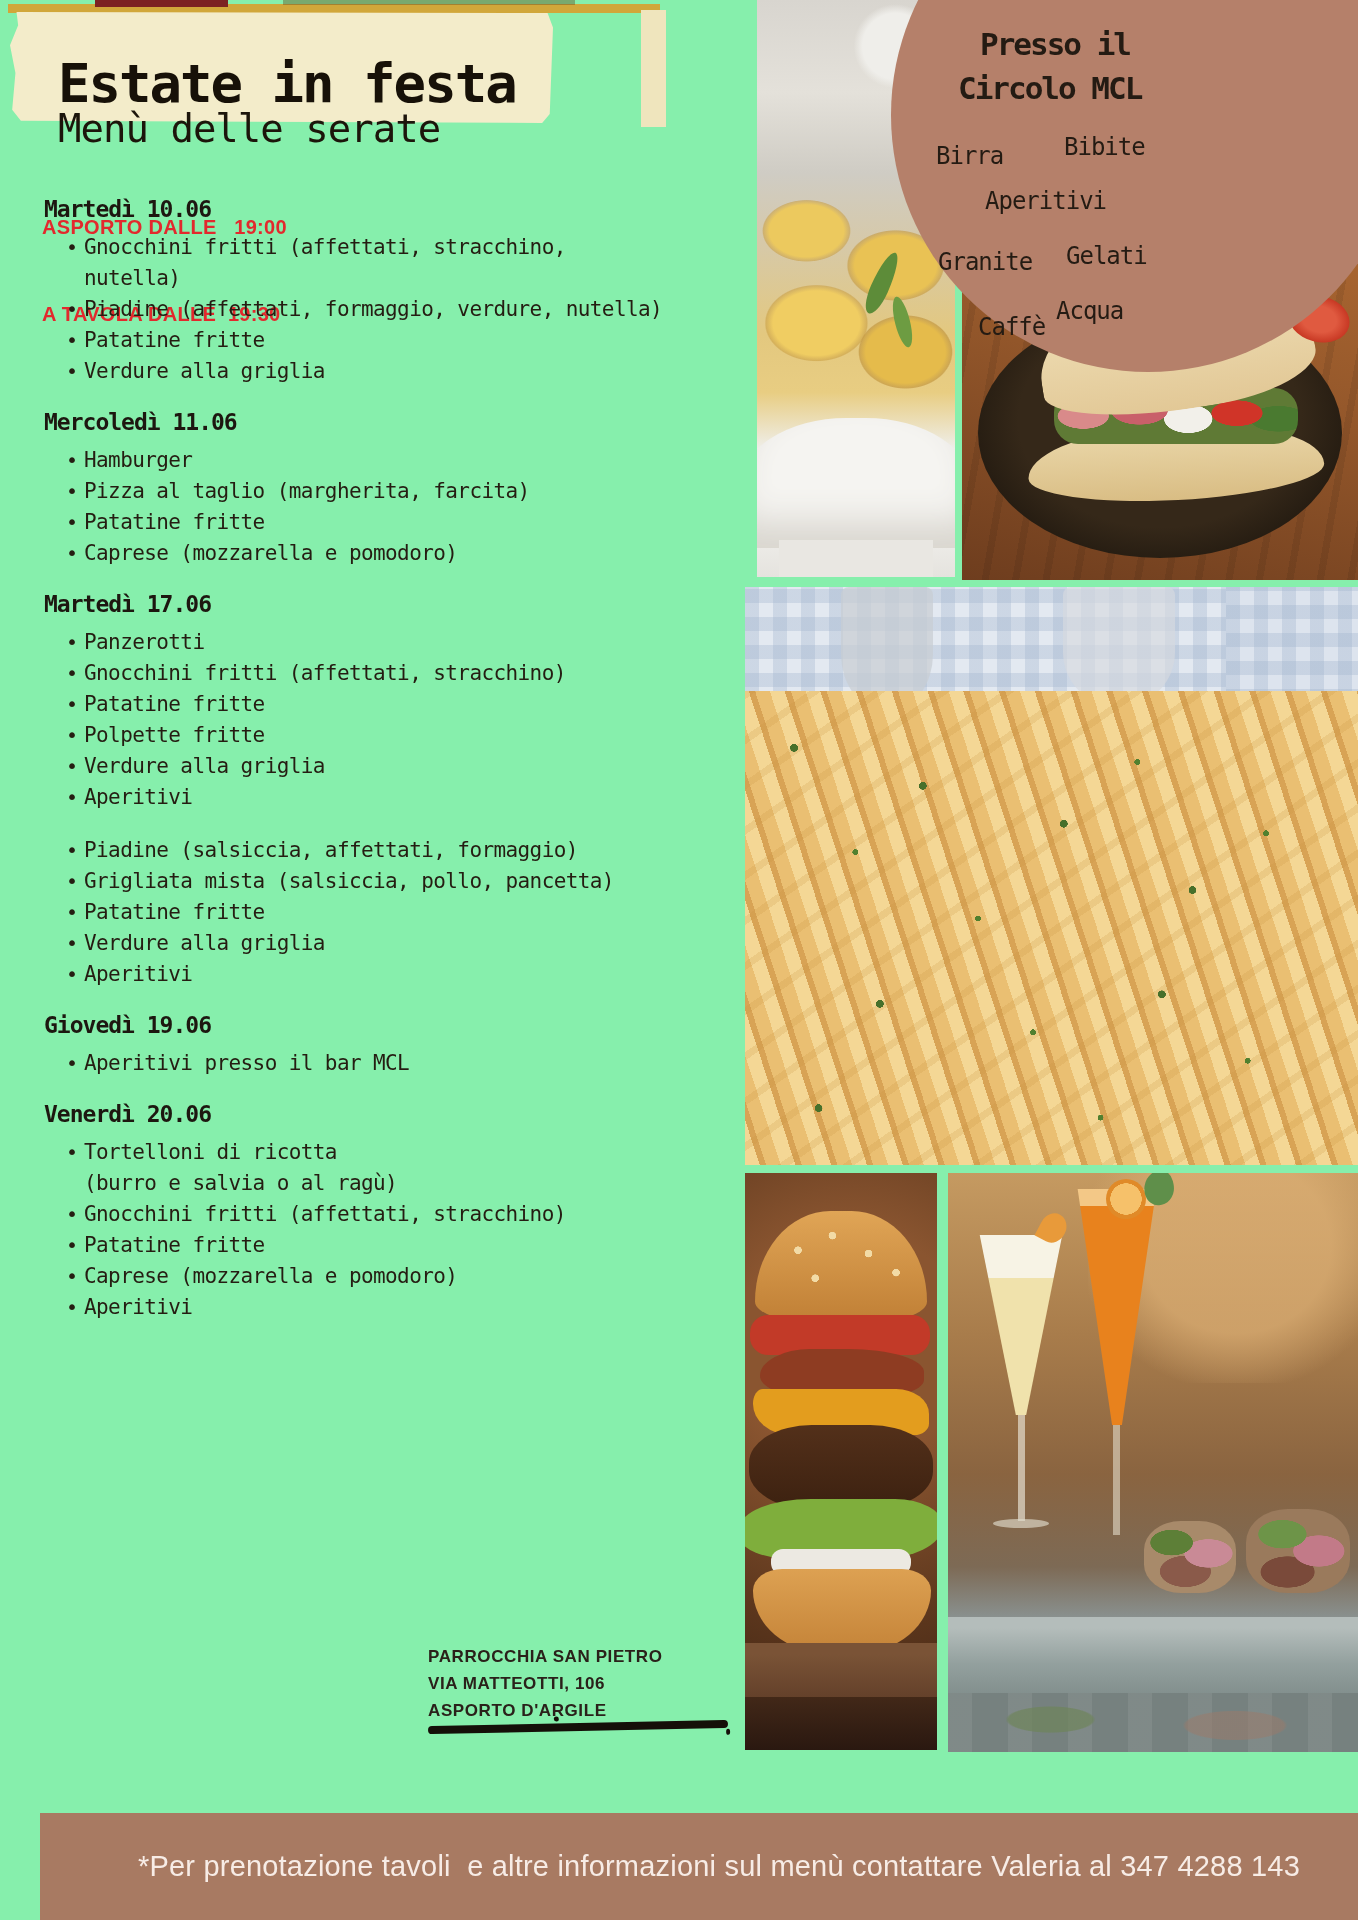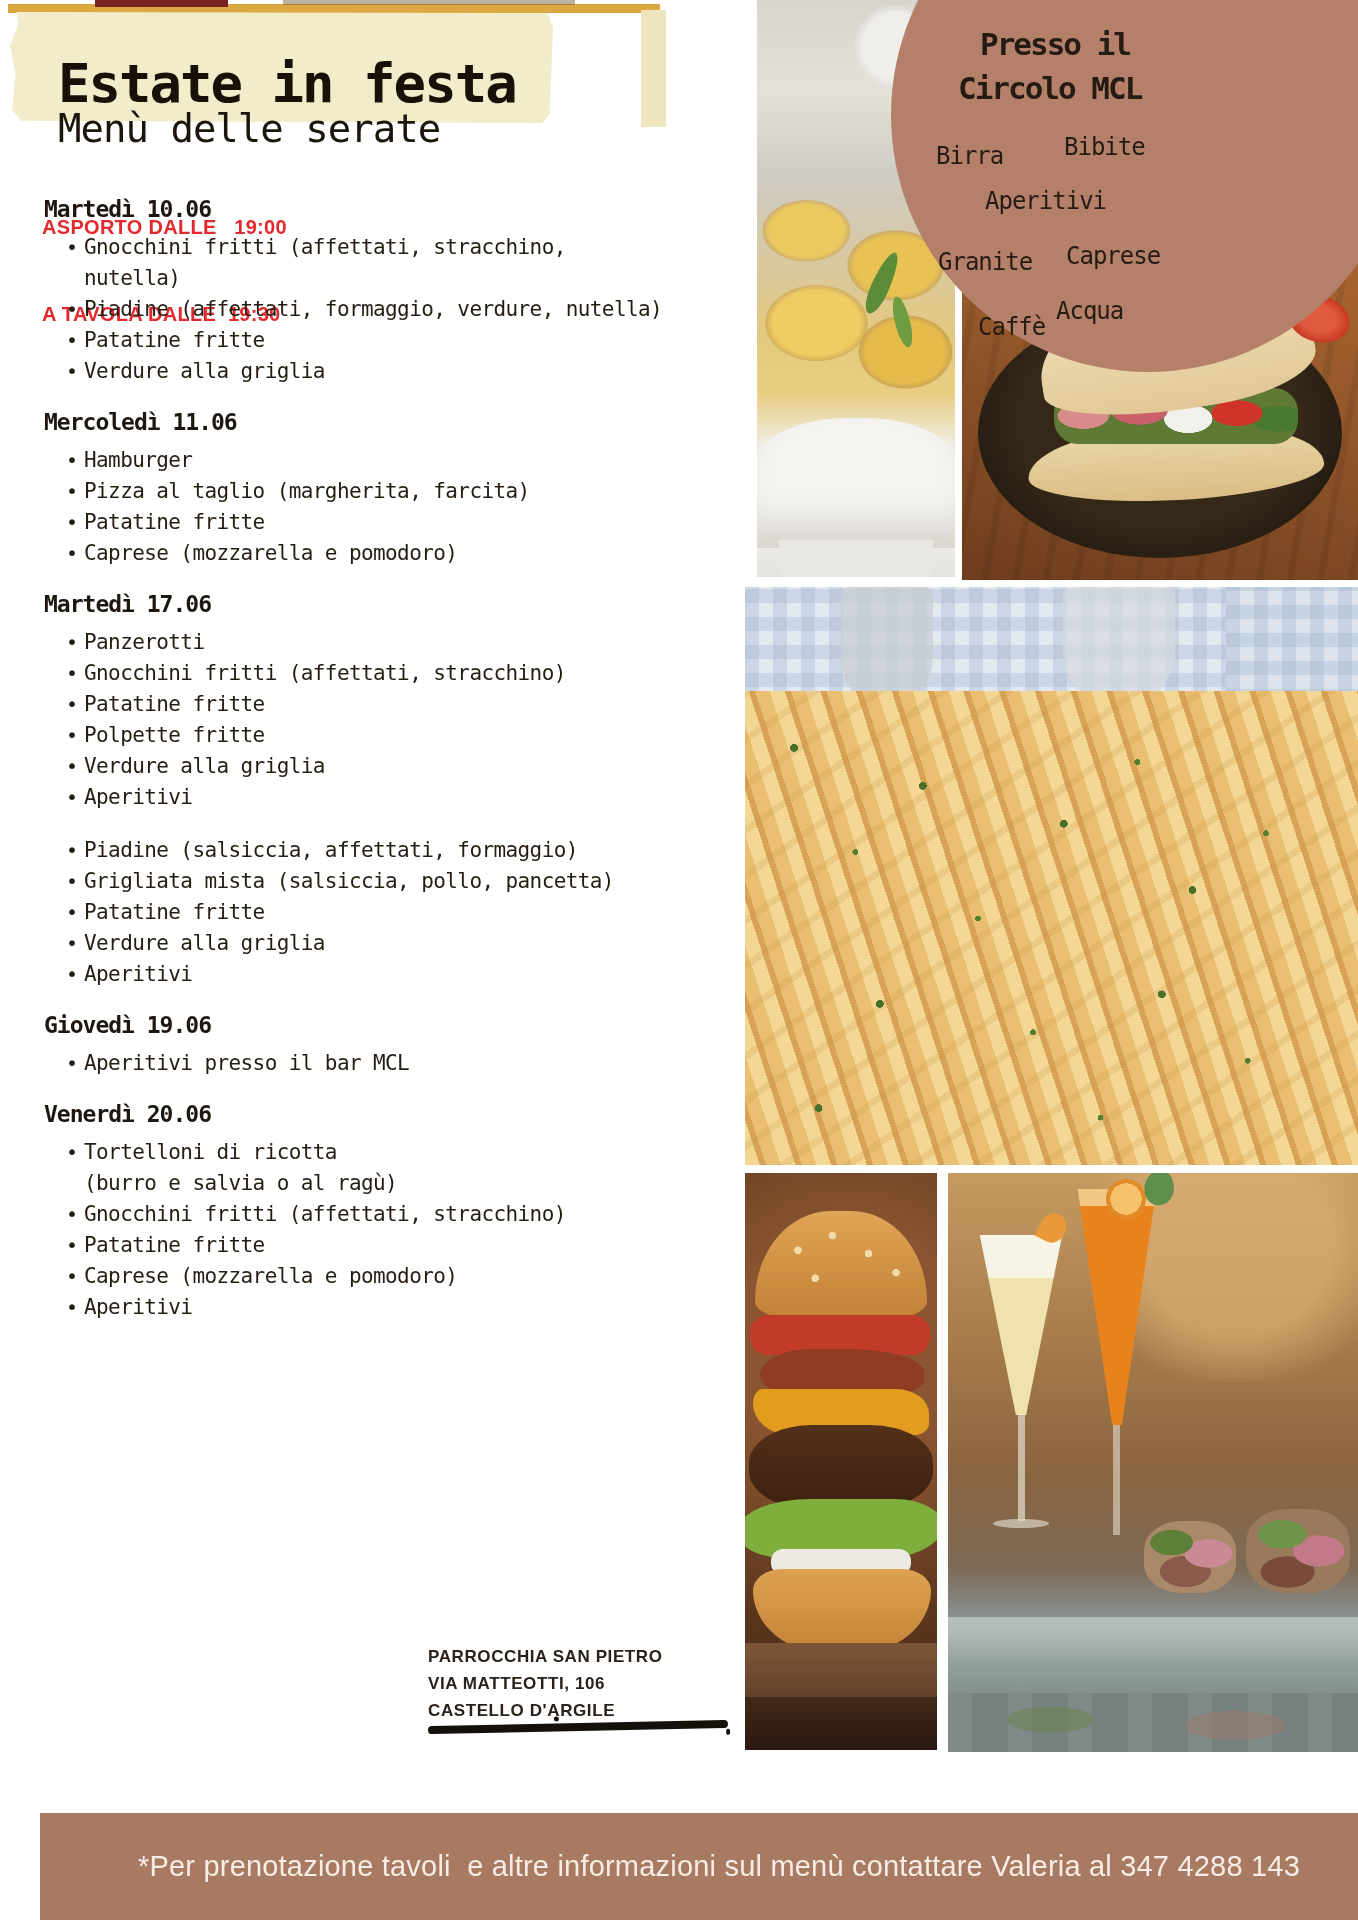--- a/index.html
+++ b/index.html
@@ -1,18 +1,18 @@
 <!DOCTYPE html>
 <html><head>
 <meta charset="utf-8">
 <style>
   html,body{margin:0;padding:0;background:#888;}
   .poster{
     position:relative; width:1358px; height:1920px; margin:0 auto;
-    background:#ffffff; overflow:hidden;
+    background:#86efac; overflow:hidden;
     font-family:"Liberation Sans","DejaVu Sans",sans-serif;
   }
   .mono{font-family:"DejaVu Sans Mono","Liberation Mono",monospace;}
 
   
   .top-orange-strip{position:absolute;left:8px;top:4px;width:652px;height:9px;background:#d99e2e;opacity:.9;}
   .top-red-sliver{position:absolute;left:95px;top:0;width:133px;height:7px;background:#7c2222;}
   .top-speckles{position:absolute;left:283px;top:0;width:292px;height:5px;background:#6a5426;opacity:.45;}
 
   
@@ -336,28 +336,28 @@
     <div class="shape k-reflect"></div>
   </div>
 
   <div class="circle"></div>
   <div class="c-text c-line1 mono">Presso il</div>
   <div class="c-text c-line2 mono">Circolo MCL</div>
   <div class="c-text cw cw0 mono">Birra</div>
   <div class="c-text cw cw1 mono">Bibite</div>
   <div class="c-text cw cw2 mono">Aperitivi</div>
   <div class="c-text cw cw3 mono">Granite</div>
-  <div class="c-text cw cw4 mono">Caprese</div>
+  <div class="c-text cw cw4 mono">Gelati</div>
   <div class="c-text cw cw5 mono">Acqua</div>
   <div class="c-text cw cw6 mono">Caffè</div>
 
   <div class="squiggle"></div>
   <div class="venue">
     <div>PARROCCHIA SAN PIETRO</div>
     <div>VIA MATTEOTTI, 106</div>
-    <div>CASTELLO D'ARGILE</div>
+    <div>ASPORTO D'ARGILE</div>
   </div>
 
   <div class="footer">
     <div class="footer-text">*Per prenotazione tavoli  e altre informazioni sul menù contattare Valeria al 347 4288 143</div>
   </div>
 
 </div>
 
 </body></html>

